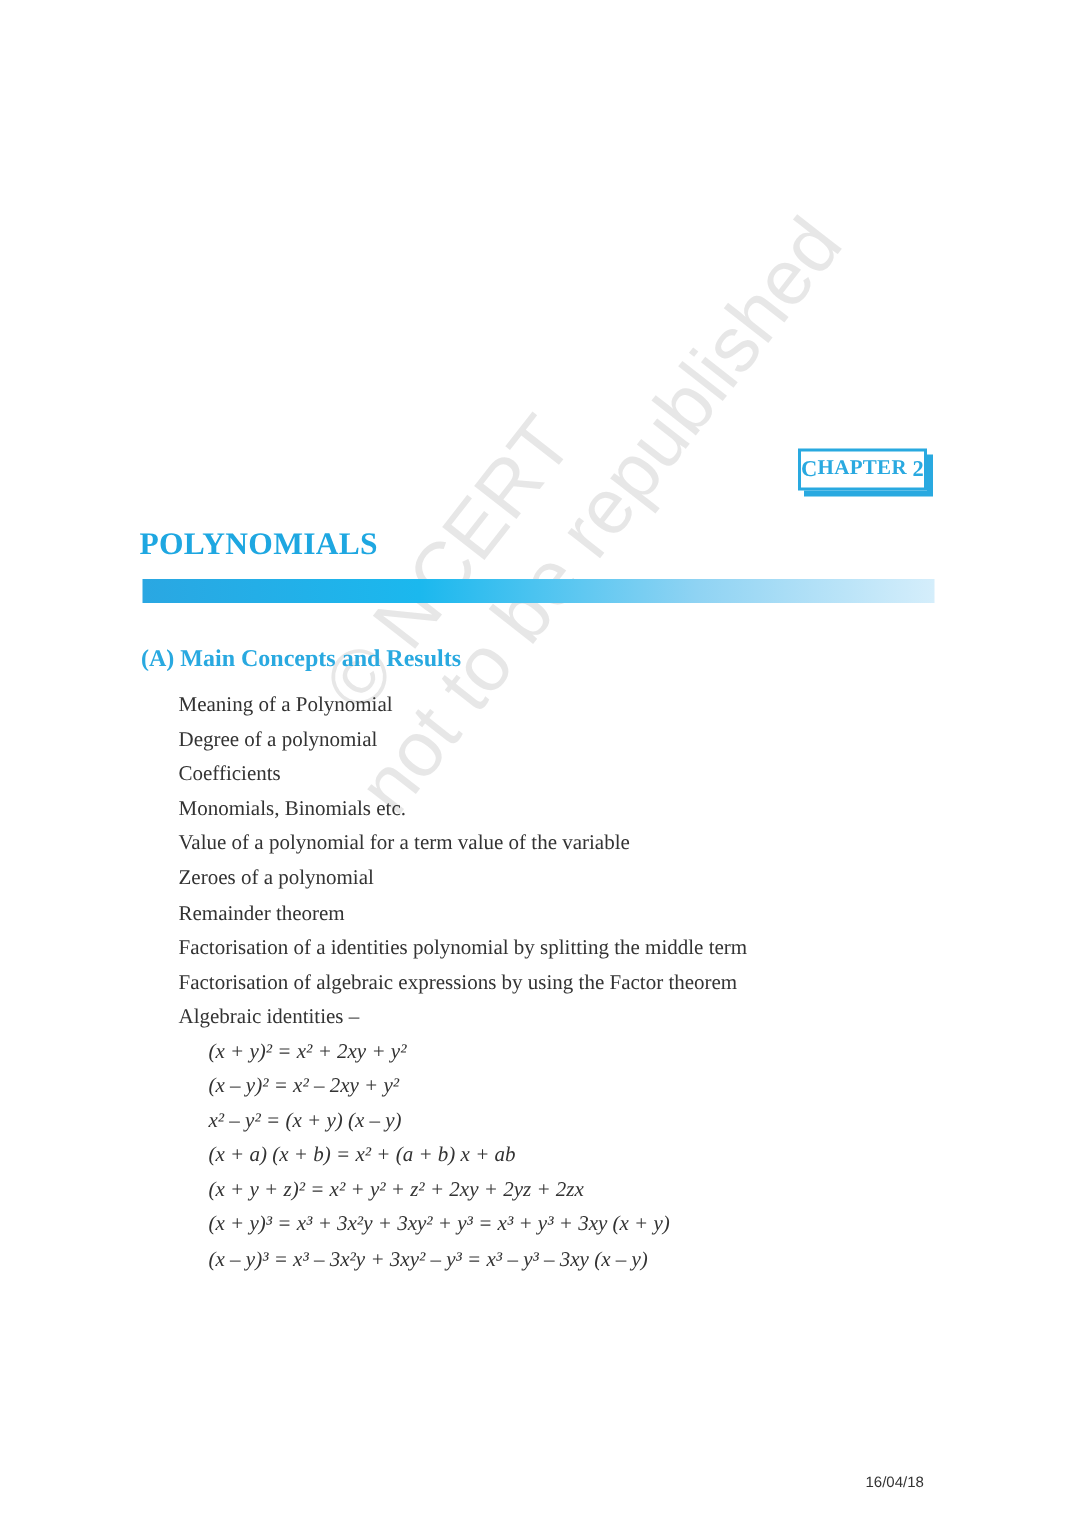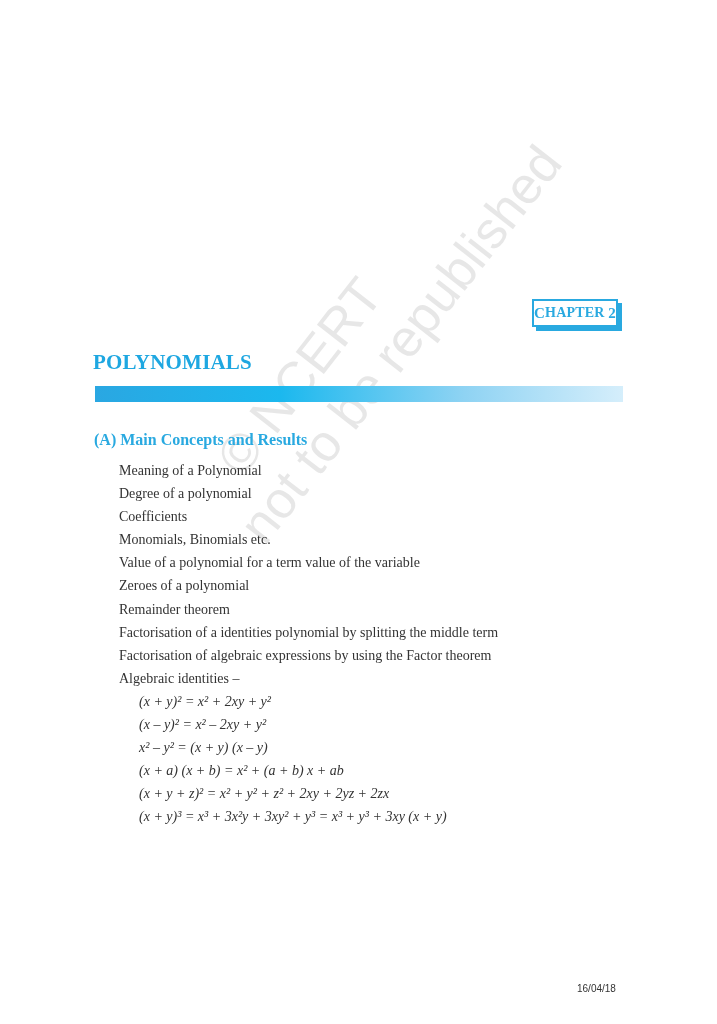--- a/index.html
+++ b/index.html
@@ -73,15 +73,16 @@
   <li>Remainder theorem</li>
   <li>Factorisation of a identities polynomial by splitting the middle term</li>
   <li>Factorisation of algebraic expressions by using the Factor theorem</li>
   <li>Algebraic identities –</li>
   <li class="math"><i>(x + y)² = x² + 2xy + y²</i></li>
   <li class="math"><i>(x – y)² = x² – 2xy + y²</i></li>
   <li class="math"><i>x² – y² = (x + y) (x – y)</i></li>
   <li class="math"><i>(x + a) (x + b) = x² + (a + b) x + ab</i></li>
   <li class="math"><i>(x + y + z)² = x² + y² + z² + 2xy + 2yz + 2zx</i></li>
   <li class="math"><i>(x + y)³ = x³ + 3x²y + 3xy² + y³ = x³ + y³ + 3xy (x + y)</i></li>
+  <li class="math"><i>(x – y)³ = x³ – 3x²y + 3xy² – y³ = x³ – y³ – 3xy (x – y)</i></li>
 </ul>
 
 <div class="date">16/04/18</div>
 
 </body></html>

